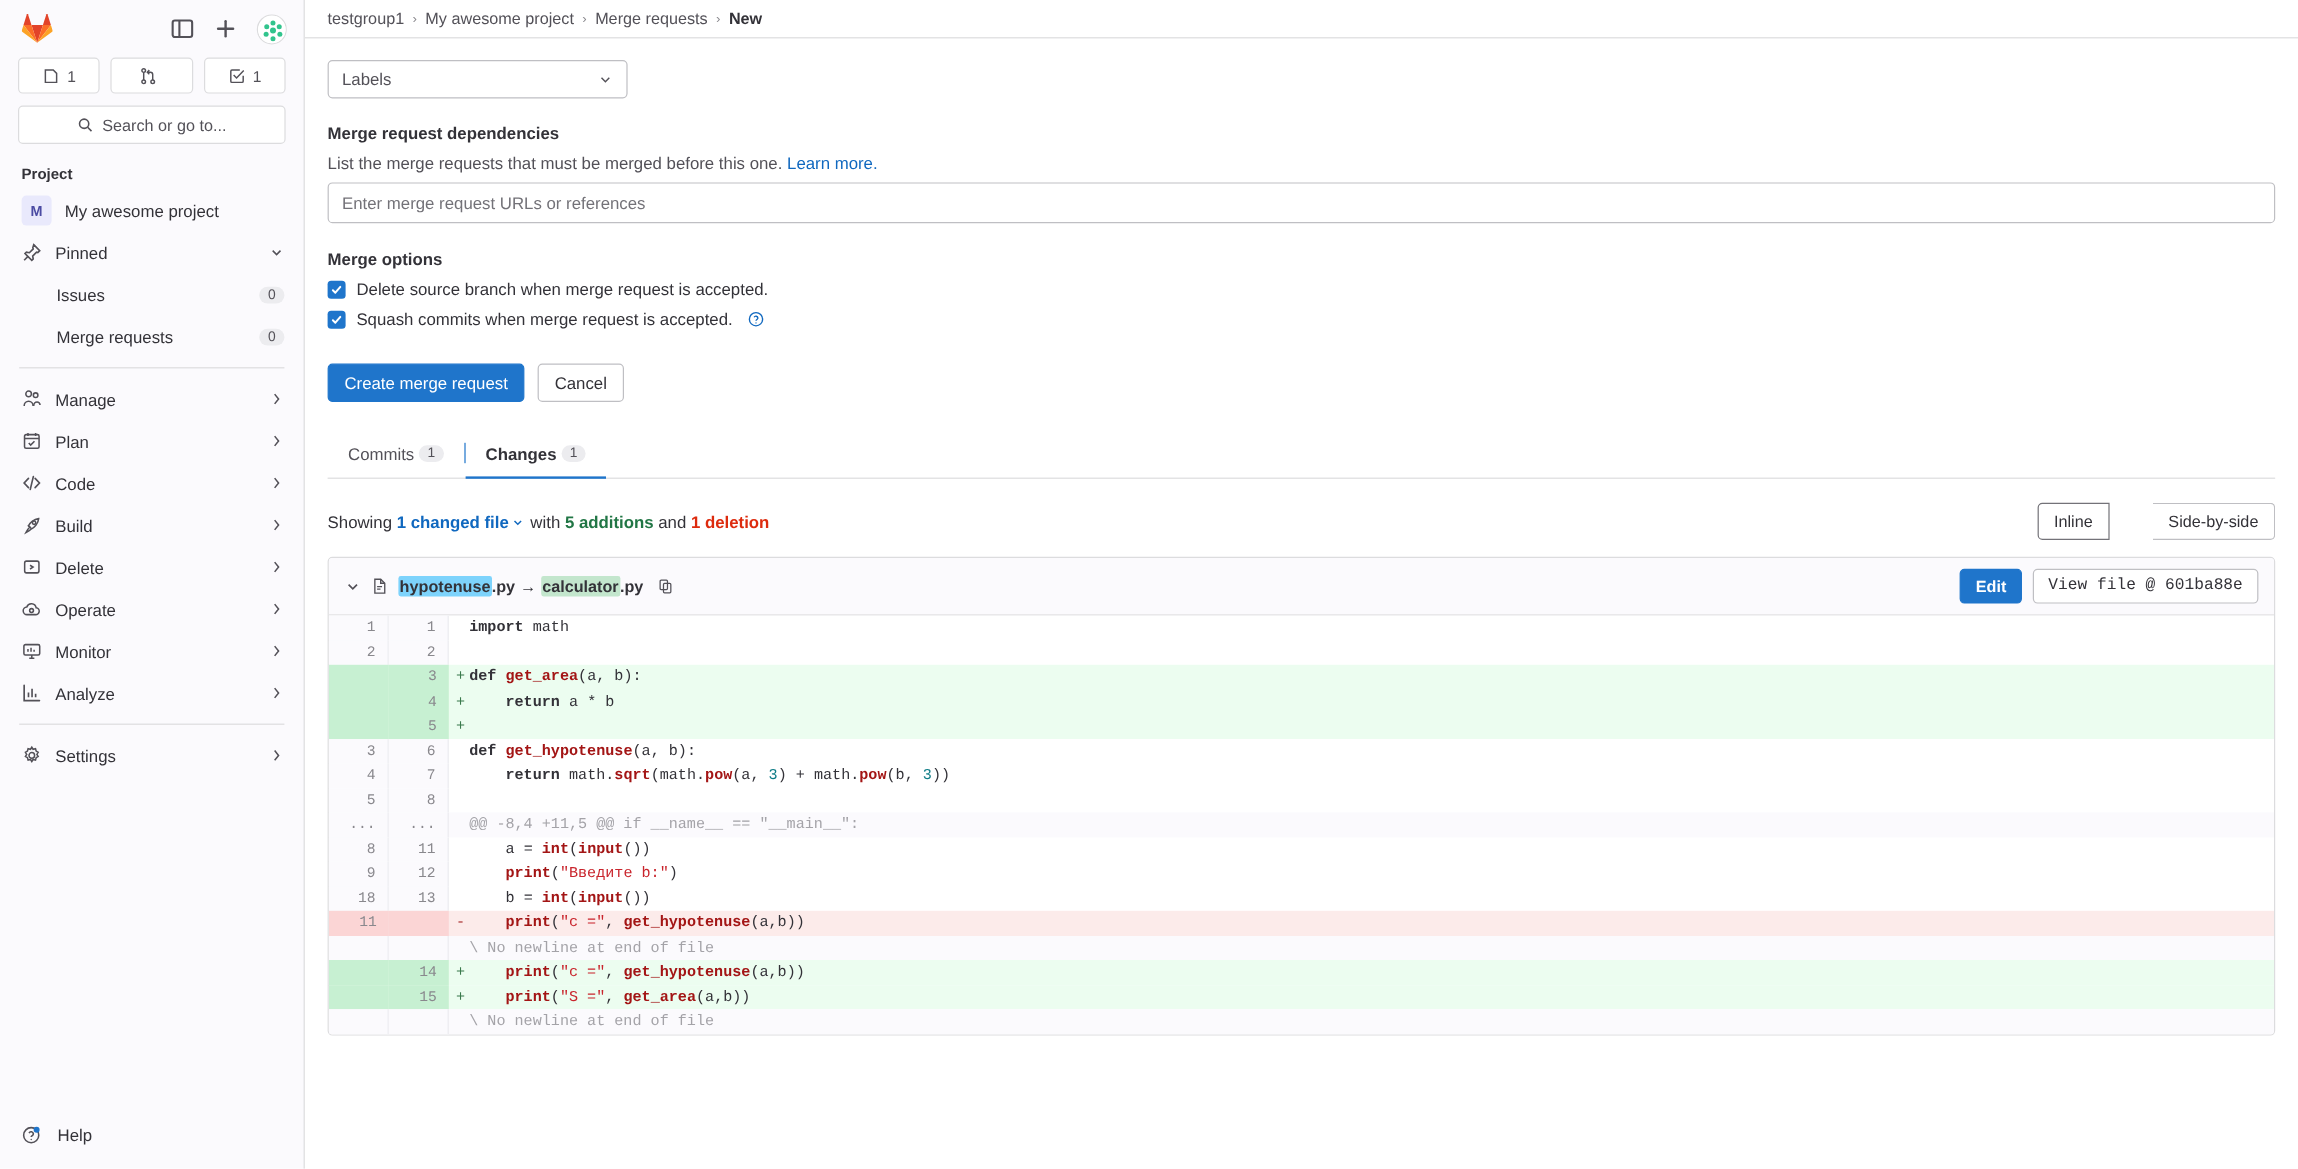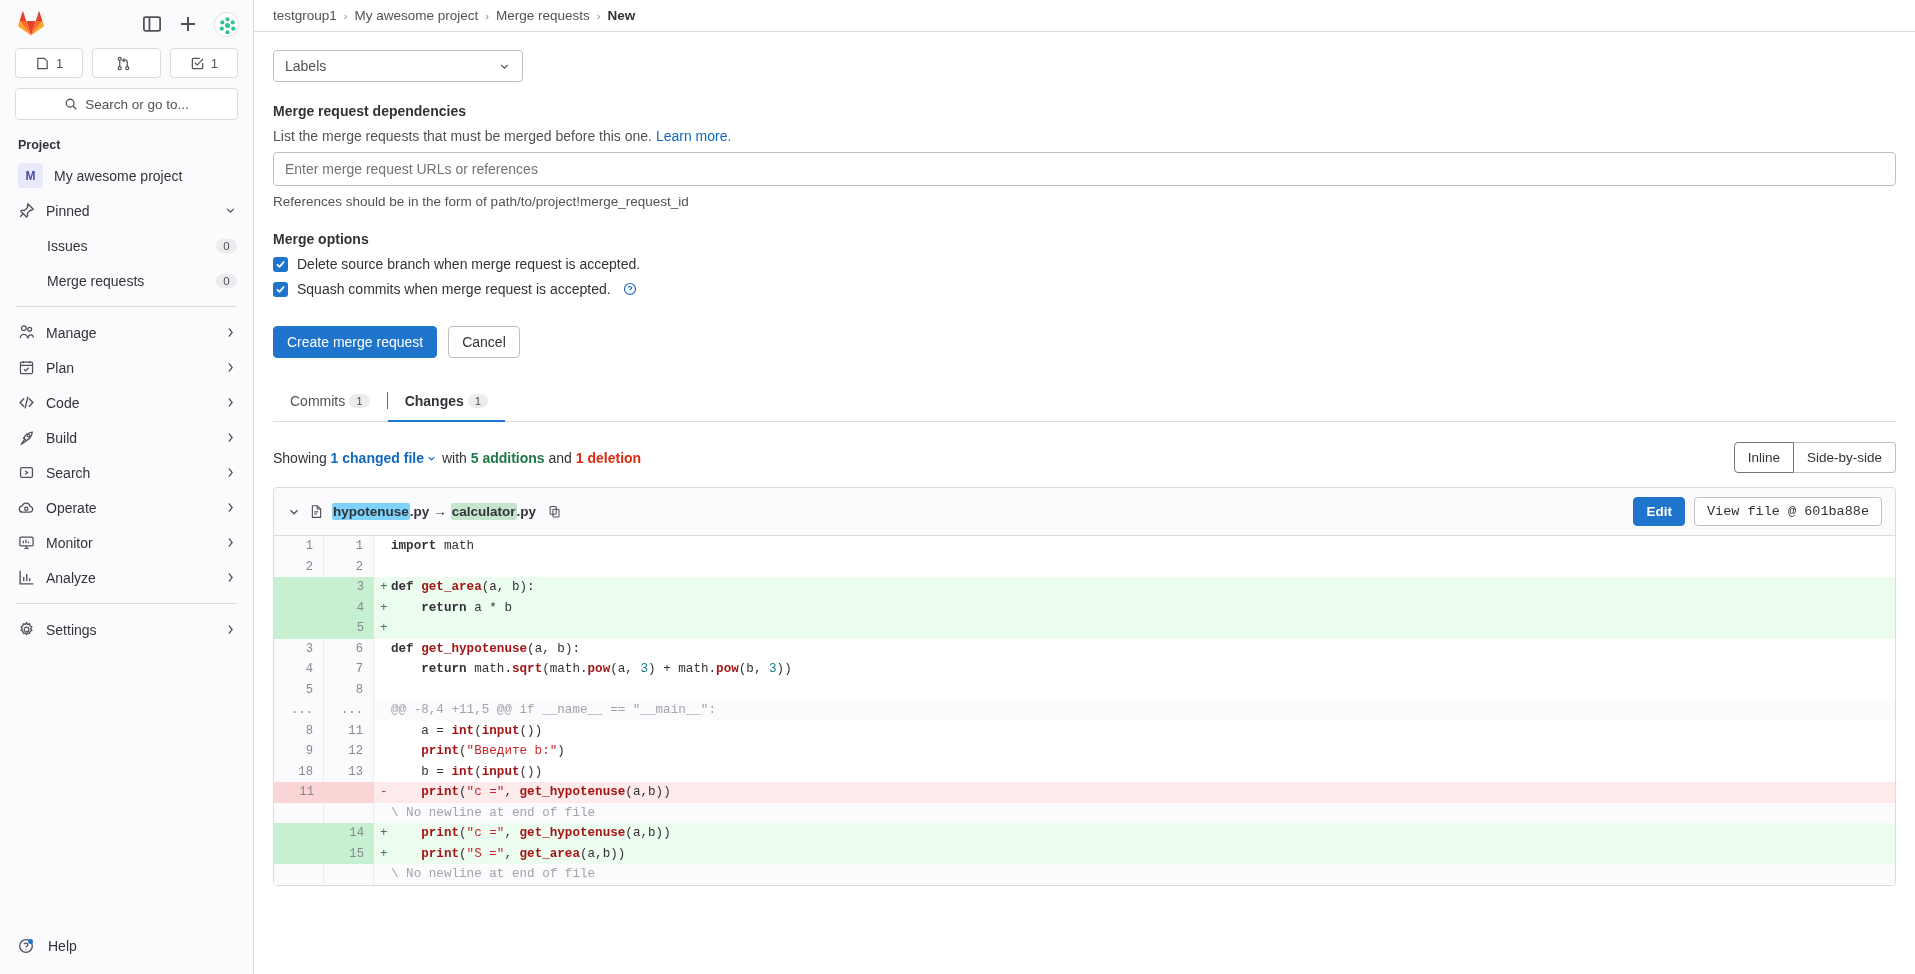--- a/index.html
+++ b/index.html
@@ -157,21 +157,21 @@
   .showing-row {
     display: flex; align-items: center; justify-content: space-between;
     margin-top: 20px;
   }
   .showing-text { font-size: 14px; color: #333238; }
   .showing-text .file-link { color: #1068bf; font-weight: bold; cursor: pointer; }
   .showing-text .chev-sm { display:inline-block; width:11px; height:11px; color:#1068bf; vertical-align: -1px; margin: 0 5px 0 2px;}
   .showing-text .adds { color: #217645; font-weight: bold; }
   .showing-text .dels { color: #dd2b0e; font-weight: bold; }
 
-  .view-toggle { display: flex; }
+  .view-toggle { display: flex; gap: 36px; }
   .vt-btn {
     height: 31px; padding: 0 13px; font-size: 13.5px; background: #fff;
     border: 1px solid #bfbfc3; display: flex; align-items: center; cursor: pointer;
     color: #333238;
   }
   .vt-btn:first-child { border-radius: 4px 0 0 4px; }
   .vt-btn:last-child { border-radius: 0 4px 4px 0; border-left: none; }
   .vt-btn.active { border-color: #737278; background: #fff; z-index: 1; }
 
   
@@ -387,21 +387,21 @@
             <path d="M6 3l4 5-4 5"></path>
           </svg>
       </div>
 
 
       <div class="sb-item">
         <svg class="sb-icon" viewBox="0 0 16 16" fill="none" stroke="currentColor" stroke-width="1.2">
           <rect x="2.4" y="3.4" width="11.2" height="9.2" rx="1.4"></rect>
             <path d="M6.6 6.6L9 8l-2.4 1.6"></path>
         </svg>
-        <span class="sb-label">Search</span>
+        <span class="sb-label">Delete</span>
         <svg class="chev" viewBox="0 0 16 16" fill="none" stroke="currentColor" stroke-width="1.6">
             <path d="M6 3l4 5-4 5"></path>
           </svg>
       </div>
 
       <div class="sb-item">
         <svg class="sb-icon" viewBox="0 0 16 16" fill="none" stroke="currentColor" stroke-width="1.2">
           <path d="M4.4 12.4a3 3 0 0 1-.3-6 3.8 3.8 0 0 1 7.3.6 2.7 2.7 0 0 1-.6 5.4z"></path>
           <circle cx="7.8" cy="9.2" r="1.5"></circle>
         </svg>
@@ -488,21 +488,20 @@
       </div>
 
       <div class="sect-title">Merge request dependencies</div>
       <div class="sect-desc">
         <span>List the merge requests that must be merged before this one.</span>
         <a class="link">Learn more.</a>
       </div>
 
       <input class="dep-input" type="text" placeholder="Enter merge request URLs or references" style="">
 
-      <div class="hint">References should be in the form of path/to/project!merge_request_id</div>
 
       <div class="mo-title">Merge options</div>
 
       <div class="chk-row">
         <span class="chk">
           <svg viewBox="0 0 16 16" fill="none" stroke="currentColor" stroke-width="2.4" stroke-linecap="round" stroke-linejoin="round">
               <path d="M3.5 8.5l3 3 6-7"></path>
             </svg>
         </span>
         <span>Delete source branch when merge request is accepted.</span>

